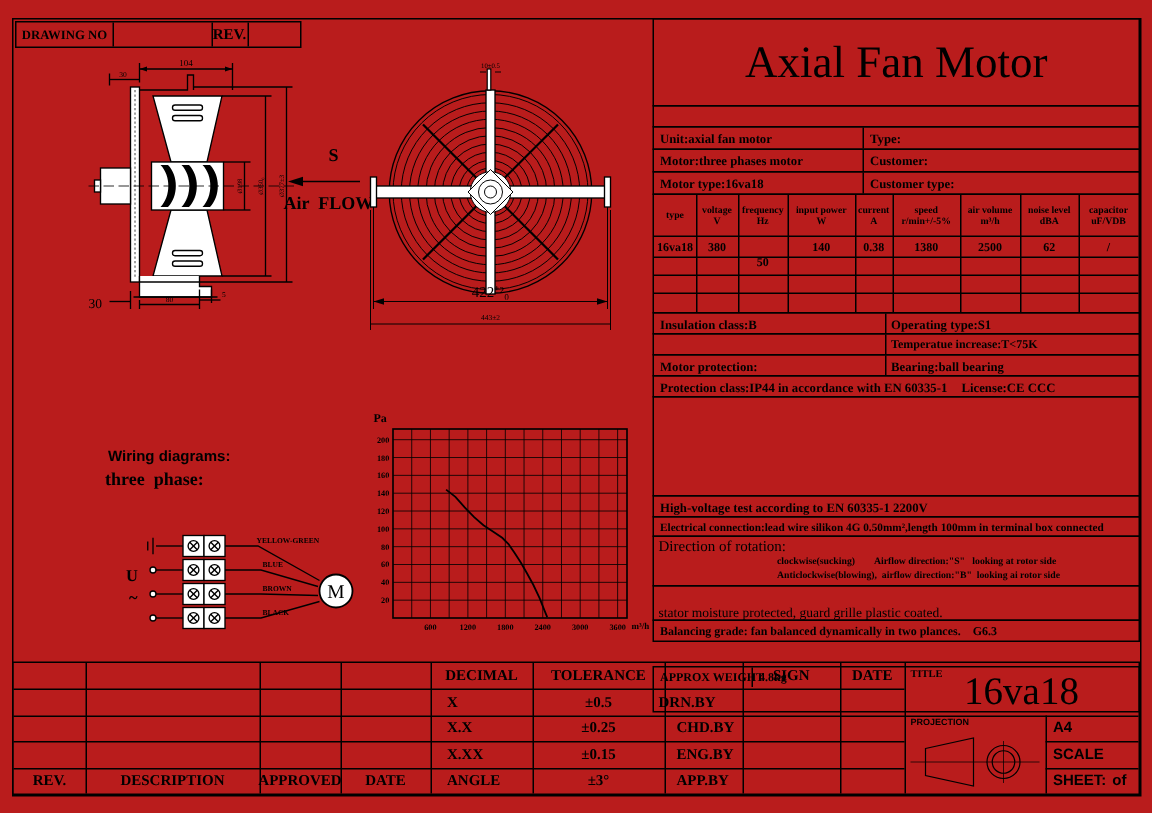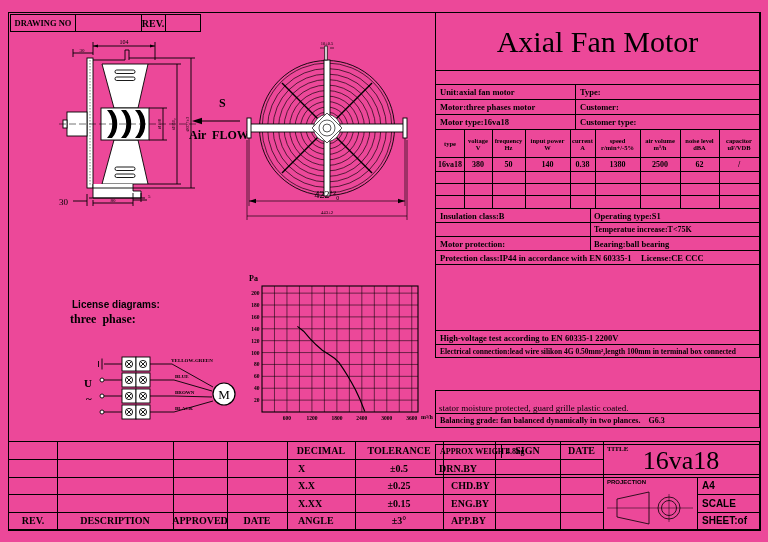--- a/index.html
+++ b/index.html
@@ -1,18 +1,18 @@
 <!DOCTYPE html>
 <html><head>
 <meta charset="utf-8">
 <style>
   *{box-sizing:border-box;margin:0;padding:0}
   html,body{background:#fff}
   body{width:768px;height:542px}
-  #sheet{position:relative;width:768px;height:542px;background:#ec4899;color:#000;
+  #sheet{position:relative;width:768px;height:542px;background:#b91c1c;color:#000;
          font-family:"Liberation Serif",serif;overflow:hidden}
   .abs{position:absolute}
   .box{position:absolute;border:1px solid #000}
   .vl{position:absolute;width:1px;background:#000}
   .hl{position:absolute;height:1px;background:#000}
   .c{display:flex;align-items:center;justify-content:center;text-align:center}
   .lft{display:flex;align-items:center}
   .b{font-weight:bold}
   .sans{font-family:"Liberation Sans",sans-serif}
   .pre{white-space:pre}
@@ -180,21 +180,21 @@
         <text x="13.5" y="58.67924528301887" text-anchor="end" font-size="5.5" font-weight="bold">120</text>
         <text x="13.5" y="46.79245283018868" text-anchor="end" font-size="5.5" font-weight="bold">140</text>
         <text x="13.5" y="34.90566037735849" text-anchor="end" font-size="5.5" font-weight="bold">160</text>
         <text x="13.5" y="23.018867924528294" text-anchor="end" font-size="5.5" font-weight="bold">180</text>
         <text x="13.5" y="11.132075471698116" text-anchor="end" font-size="5.5" font-weight="bold">200</text>
         <text x="175" y="135" font-size="6" font-weight="bold">m³/h</text>
         <polyline points="51.4,42.4 57.6,47.2 63.8,54.3 70.1,60.8 76.3,66.2 82.6,70.3 88.8,74.5 93.0,78.7 97.1,84.6 101.3,91.2 105.4,98.3 109.6,106.0 113.8,114.9 117.1,123.2 118.8,127.4" fill="none" stroke="#000" stroke-width="1.2"></polyline>
       </svg>
   </div>
 
-  <div class="abs sans b f10" style="left:72px;top:299px">License diagrams:</div>
+  <div class="abs sans b f10" style="left:72px;top:299px">Wiring diagrams:</div>
   <div class="abs b f12 pre" style="left:70px;top:312px">three  phase:</div>
   <svg style="left:76px;top:352px" width="168" height="76" viewBox="0 0 168 76">
     <g stroke="#000" fill="none" stroke-width="0.9">
 
       <g>
         <rect x="46" y="5" width="14" height="14" fill="#fff"></rect>
           <rect x="60" y="5" width="14" height="14" fill="#fff"></rect>
         <circle cx="53" cy="12" r="3.6"></circle>
           <line x1="50.5" y1="9.5" x2="55.5" y2="14.5"></line>
           <line x1="50.5" y1="14.5" x2="55.5" y2="9.5"></line>
@@ -321,21 +321,21 @@
     <div class="abs c b f65" style="left:244px;top:0;width:39px;height:27px;flex-direction:column">
         <span>noise level</span>
         <span>dBA</span>
       </div>
     <div class="abs c b f65" style="left:283px;top:0;width:40px;height:27px;flex-direction:column">
         <span>capacitor</span>
         <span>uF/VDB</span>
       </div>
     <div class="abs c b f8" style="left:0;top:27px;width:28px;height:14px">16va18</div>
     <div class="abs c b f8" style="left:28px;top:27px;width:28px;height:14px">380</div>
-    <div class="abs c b f8" style="left:56px;top:27px;width:33px;height:14px">50</div>
+    <div class="abs c b f8" style="left:56px;top:37px;width:33px;height:14px">50</div>
     <div class="abs c b f8" style="left:89px;top:27px;width:45px;height:14px">140</div>
     <div class="abs c b f8" style="left:134px;top:27px;width:25px;height:14px">0.38</div>
     <div class="abs c b f8" style="left:159px;top:27px;width:45px;height:14px">1380</div>
     <div class="abs c b f8" style="left:204px;top:27px;width:40px;height:14px">2500</div>
     <div class="abs c b f8" style="left:244px;top:27px;width:39px;height:14px">62</div>
     <div class="abs c b f8" style="left:283px;top:27px;width:40px;height:14px">/</div>
   </div>
 
   <div class="box" style="left:435px;top:208px;width:325px;height:15px">
     <div class="vl" style="left:154px;top:0;height:13px"></div>
@@ -355,20 +355,25 @@
     <div class="abs lft b f85" style="left:4px;top:0;height:13px">Protection class:IP44 in accordance with EN 60335-1</div>
     <div class="abs lft b f85" style="left:205px;top:0;height:13px">License:CE CCC</div>
   </div>
   <div class="box" style="left:435px;top:264px;width:325px;height:67px"></div>
 
   <div class="box" style="left:435px;top:330px;width:325px;height:15px">
     <div class="abs lft b f85" style="left:4px;top:0;height:13px">High-voltage test according to EN 60335-1 2200V</div>
   </div>
   <div class="box" style="left:435px;top:344px;width:325px;height:14px">
     <div class="abs lft b f75" style="left:4px;top:0;height:12px">Electrical connection:lead wire silikon 4G 0.50mm²,length 100mm in terminal box connected</div>
+  </div>
+  <div class="box" style="left:435px;top:357px;width:325px;height:34px">
+    <div class="abs f10" style="left:3px;top:1px">Direction of rotation:</div>
+    <div class="abs b f65 pre" style="left:82px;top:13px">clockwise(sucking)        Airflow direction:"S"   looking at rotor side</div>
+    <div class="abs b f65 pre" style="left:82px;top:22px">Anticlockwise(blowing),  airflow direction:"B"  looking ai rotor side</div>
   </div>
   <div class="box" style="left:435px;top:390px;width:325px;height:24px">
     <div class="abs f9" style="left:3px;top:12px">stator moisture protected, guard grille plastic coated.</div>
   </div>
   <div class="box" style="left:435px;top:413px;width:325px;height:15px">
     <div class="abs lft b f8 pre" style="left:4px;top:0;height:13px">Balancing grade: fan balanced dynamically in two plances.    G6.3</div>
   </div>
   <div class="box" style="left:435px;top:444px;width:325px;height:31px">
     <div class="vl" style="left:65px;top:0;height:13px"></div>
     <div class="abs lft b f8" style="left:4px;top:0;height:13px">APPROX WEIGHT</div>
@@ -423,19 +428,19 @@
       <g stroke="#000" fill="none" stroke-width="0.8">
         <line x1="4" y1="24" x2="90" y2="24" stroke-width="0.5"></line>
         <polygon points="14,15 46,8 46,40 14,33"></polygon>
         <circle cx="66" cy="24" r="11"></circle>
           <circle cx="66" cy="24" r="7.5"></circle>
         <line x1="66" y1="10" x2="66" y2="38" stroke-width="0.5"></line>
       </g>
     </svg>
     <div class="abs lft sans b f10" style="left:693px;top:35px;height:17px">A4</div>
     <div class="abs lft sans b f10" style="left:693px;top:52px;height:18px">SCALE</div>
-    <div class="abs sans b f10" style="left:688px;top:70px;width:62px;height:17px;display:flex;align-items:center;justify-content:flex-start;padding:0 8px 0 5px">
+    <div class="abs sans b f10" style="left:688px;top:70px;width:62px;height:17px;display:flex;align-items:center;justify-content:space-between;padding:0 8px 0 5px">
       <span>SHEET:</span>
       <span>of</span>
     </div>
   </div>
 
 </div>
 
 </body></html>

